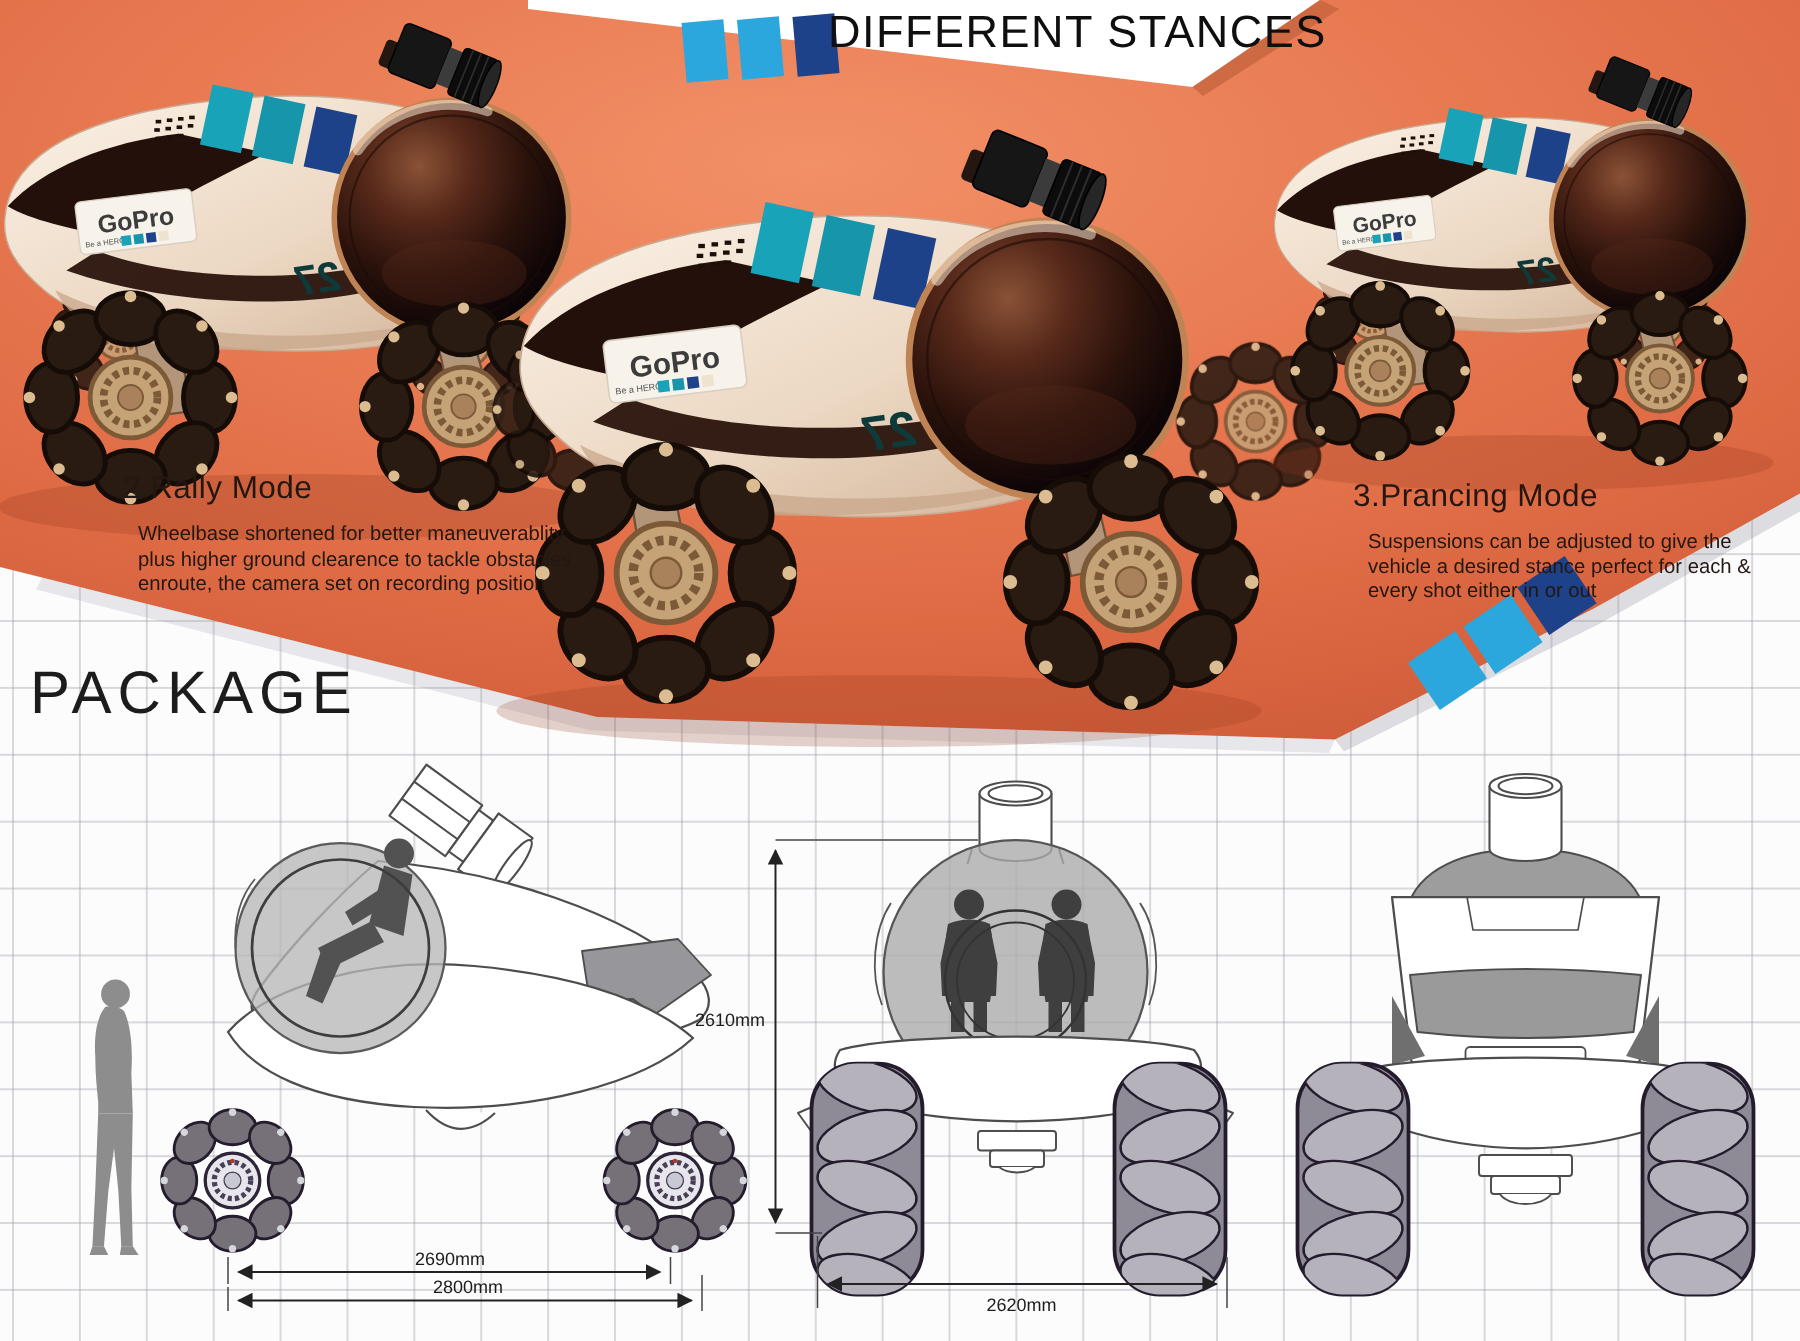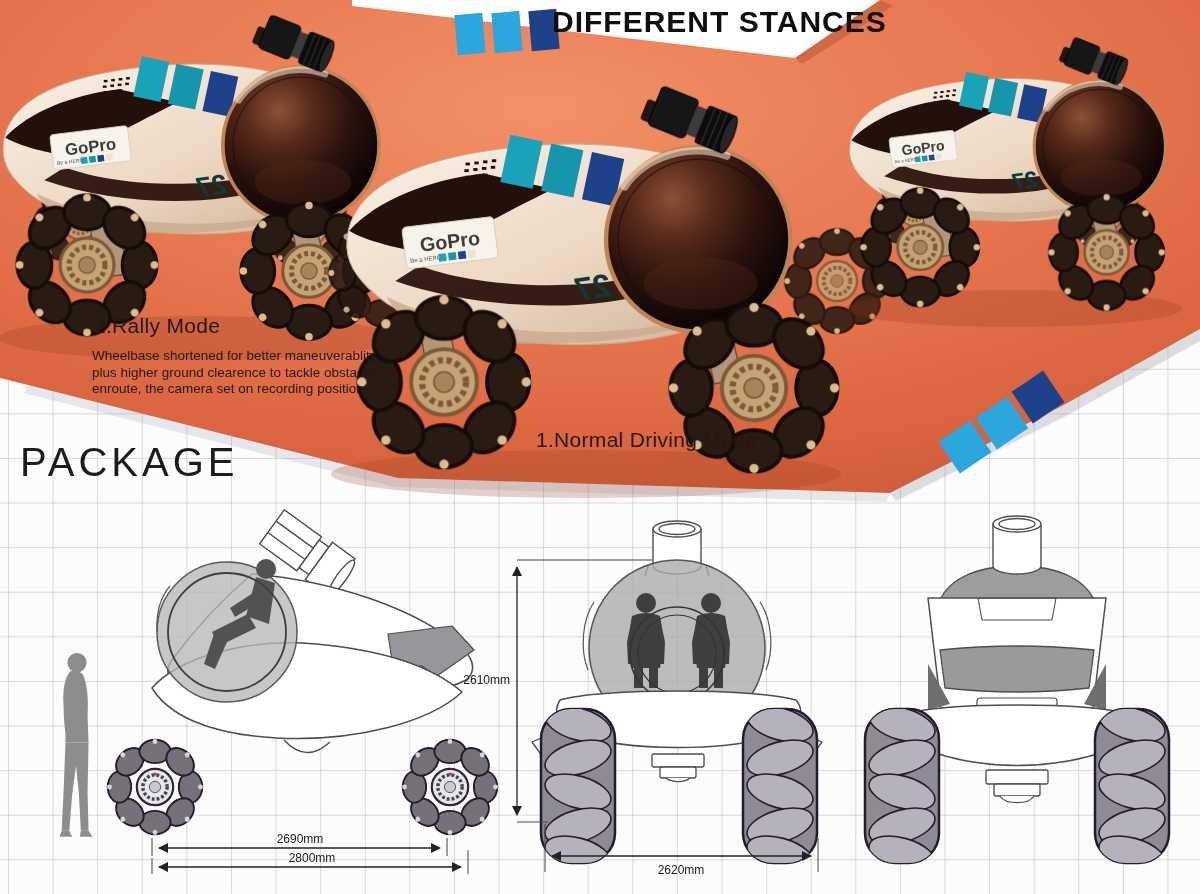--- a/index.html
+++ b/index.html
@@ -9,29 +9,29 @@
     background-image:
       linear-gradient(to right, rgba(148,148,158,.34) 1px, transparent 1px),
       linear-gradient(to bottom, rgba(148,148,158,.34) 1px, transparent 1px);
     background-size:44.6px 44.6px;
     background-position:8px 12px;
     font-family:"Liberation Sans","DejaVu Sans",sans-serif;
   }
   .layer{position:absolute;left:0;top:0;}
   .main-title{
     position:absolute;left:552px;top:5px;z-index:3;
-    font-size:30px;font-weight:700;letter-spacing:1px;color:#0f0f10;
+    font-size:30px;font-weight:400;letter-spacing:1px;color:#0f0f10;
     white-space:nowrap;
   }
   .package-title{
     position:absolute;left:20px;top:440px;z-index:3;
     font-size:40px;font-weight:400;letter-spacing:4px;color:#1c1c1c;
   }
   .stance{position:absolute;z-index:3;color:#241711;}
-  .stance h3{margin:0 0 3px 12px;font-size:21px;font-weight:400;letter-spacing:.3px;}
+  .stance h3{margin:0 0 3px 0;font-size:21px;font-weight:400;letter-spacing:.3px;}
   .stance p{margin:10px;font-size:13.5px;line-height:1.24;font-weight:400;}
   .stance.rally{left:82px;top:314px;width:318px;}
   .stance.normal{left:524px;top:428px;width:302px;}
   .stance.prancing{left:902px;top:319px;width:276px;}
   svg text{font-family:"Liberation Sans","DejaVu Sans",sans-serif;}
 </style>
 </head>
 <body>
 
 <div class="board">
@@ -358,18 +358,21 @@
   </svg>
 
   <div class="main-title">DIFFERENT STANCES</div>
 
   <div class="stance rally">
     <h3>2.Rally Mode</h3>
     <p>Wheelbase shortened for better maneuverablity plus higher ground clearence to tackle obstacles enroute, the camera set on recording position</p>
   </div>
 
   <div class="stance normal">
-    <h3>1.Normal Driving Mode</h3>
   </div>
 
+  <div class="stance prancing">
+    <h3>3.Prancing Mode</h3>
+    <p>Suspensions can be adjusted to give the vehicle a desired stance perfect for each &amp; every shot either in or out</p>
+  </div>
 
   <div class="package-title">PACKAGE</div>
 </div>
 
 </body></html>

